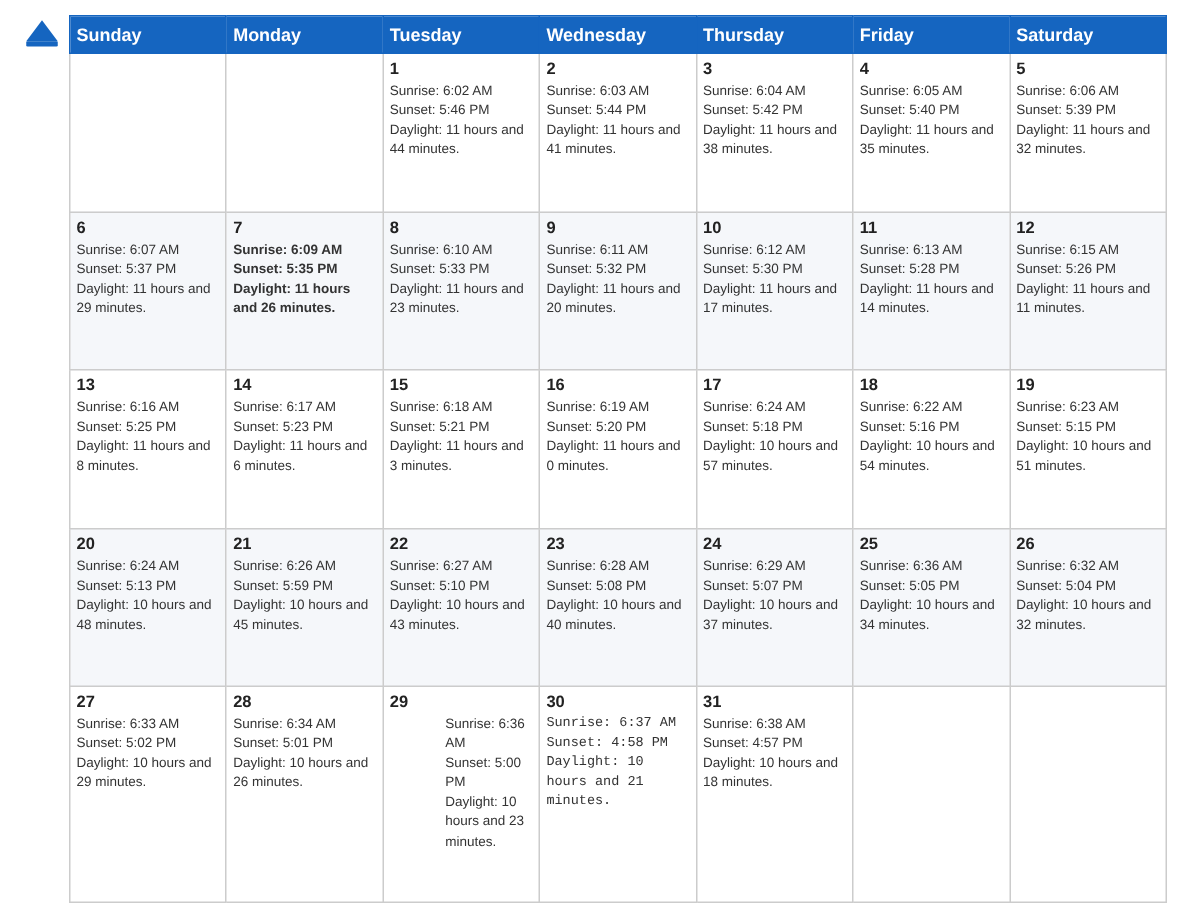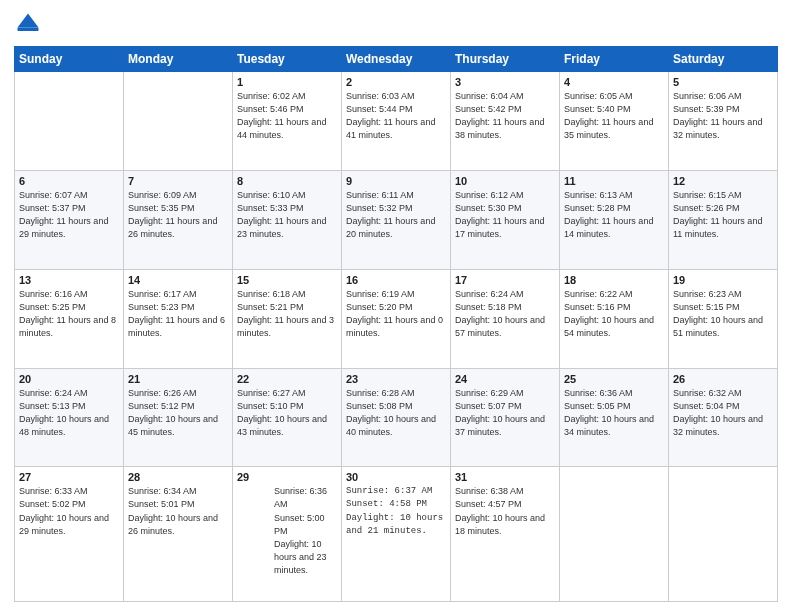--- a/index.html
+++ b/index.html
@@ -8,21 +8,20 @@
       height: 612px;
       font-family: Arial, sans-serif;
       background: #fff;
       overflow: hidden;
     }
     .page {
       width: 792px;
       height: 612px;
       padding: 10px 14px 10px 14px;
       display: flex;
-      flex-direction: column;
     }
     .header {
       display: flex;
       justify-content: space-between;
       align-items: flex-start;
       margin-bottom: 8px;
     }
     .logo {
       display: flex;
       align-items: center;
@@ -164,21 +163,21 @@
         </tr>
         <tr>
           <td>
             <span class="day-num">6</span>
             <div class="day-info" style="white-space: pre-line;">Sunrise: 6:07 AM
 Sunset: 5:37 PM
 Daylight: 11 hours and 29 minutes.</div>
           </td>
           <td>
             <span class="day-num">7</span>
-            <div class="day-info" style="white-space: pre-line;">Sunrise: 6:09 AM
+            <div class="day-info" style="white-space: pre-line; font-weight: bold;">Sunrise: 6:09 AM
 Sunset: 5:35 PM
 Daylight: 11 hours and 26 minutes.</div>
           </td>
           <td>
             <span class="day-num">8</span>
             <div class="day-info" style="white-space: pre-line;">Sunrise: 6:10 AM
 Sunset: 5:33 PM
 Daylight: 11 hours and 23 minutes.</div>
           </td>
           <td>
@@ -253,21 +252,21 @@
         <tr>
           <td>
             <span class="day-num">20</span>
             <div class="day-info" style="white-space: pre-line;">Sunrise: 6:24 AM
 Sunset: 5:13 PM
 Daylight: 10 hours and 48 minutes.</div>
           </td>
           <td>
             <span class="day-num">21</span>
             <div class="day-info" style="white-space: pre-line;">Sunrise: 6:26 AM
-Sunset: 5:12 PM
+Sunset: 5:59 PM
 Daylight: 10 hours and 45 minutes.</div>
           </td>
           <td>
             <span class="day-num">22</span>
             <div class="day-info" style="white-space: pre-line;">Sunrise: 6:27 AM
 Sunset: 5:10 PM
 Daylight: 10 hours and 43 minutes.</div>
           </td>
           <td>
             <span class="day-num">23</span>

